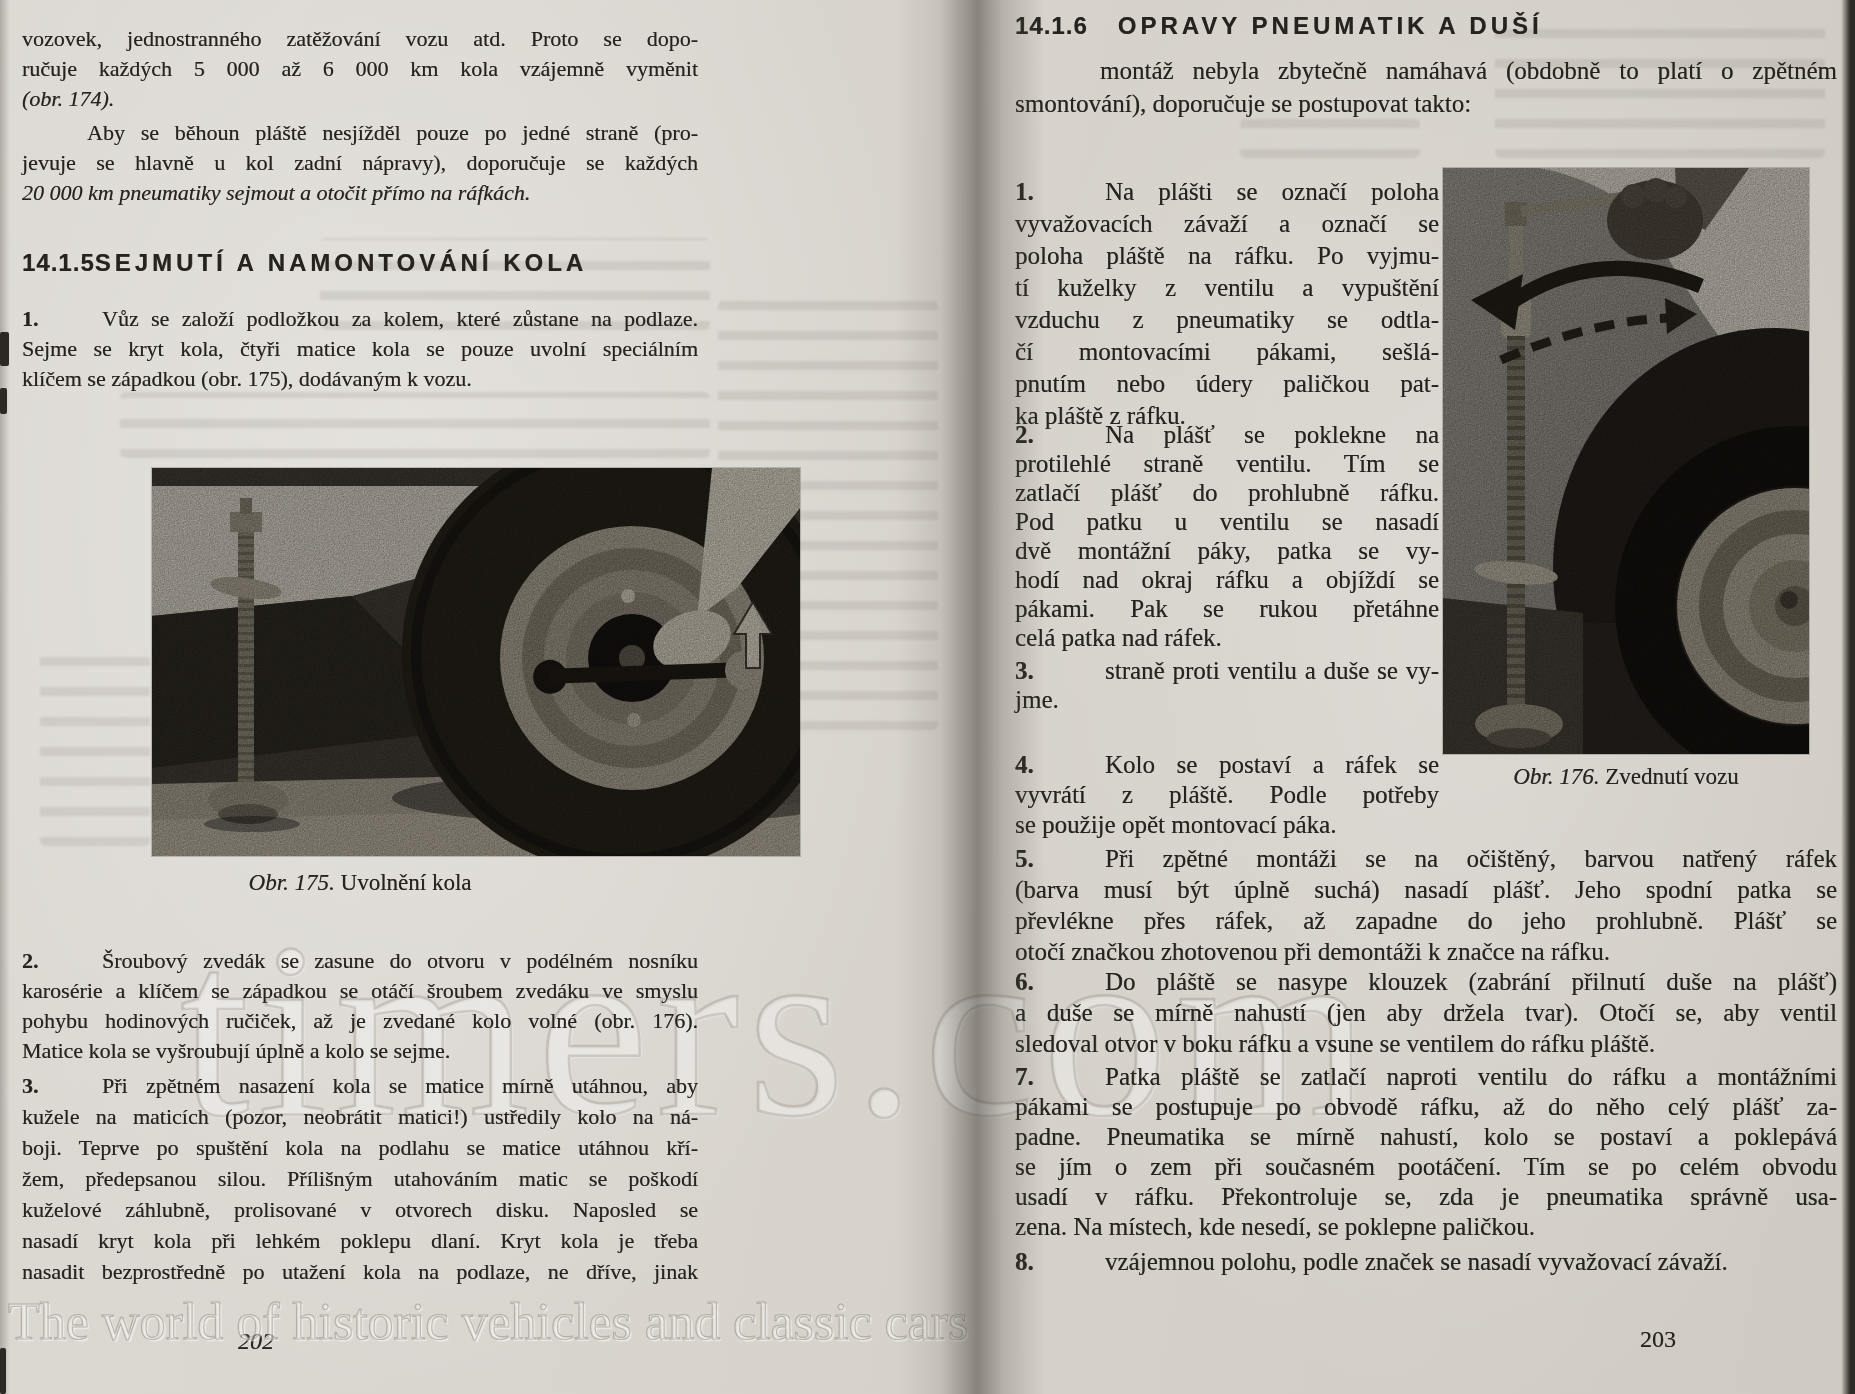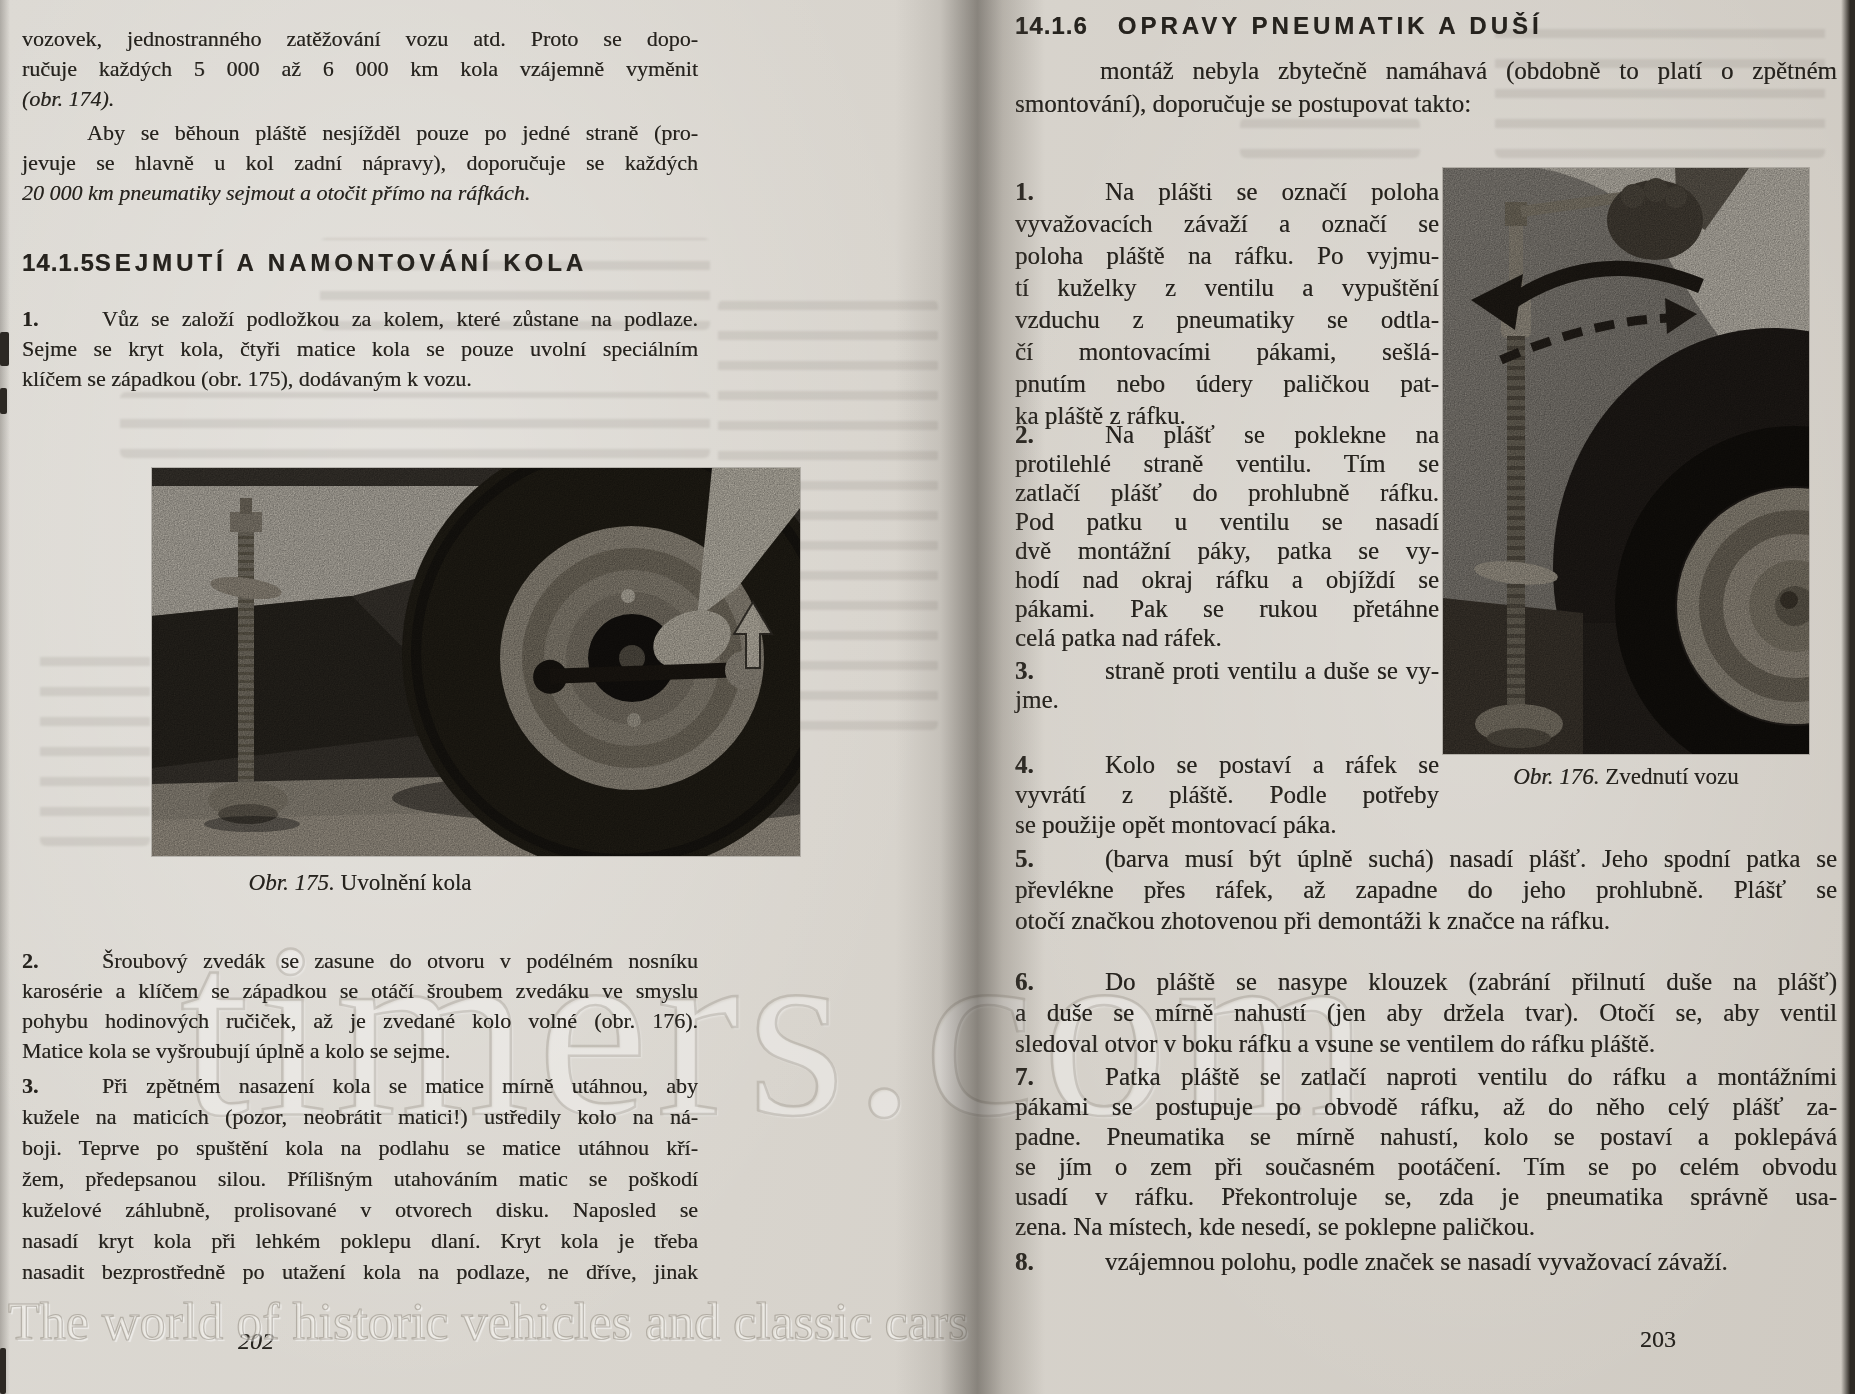--- a/index.html
+++ b/index.html
@@ -314,20 +314,21 @@
   </svg>
 
   <div id="rp-caption" class="blk">
     <span class="cap-label">Obr. 176.</span>
     <span>Zvednutí vozu</span>
   </div>
 
   <div id="rp-step5" class="blk rp step">
     <span class="stepnum">5.</span>
     <div class="steplines">
+        <span class="tline">Při zpětné montáži se na očištěný, barvou natřený ráfek</span>
         <span class="tline">(barva musí být úplně suchá) nasadí plášť. Jeho spodní patka se</span>
         <span class="tline">převlékne přes ráfek, až zapadne do jeho prohlubně. Plášť se</span>
         <span class="tline last">otočí značkou zhotovenou při demontáži k značce na ráfku.</span>
       </div>
   </div>
   <div id="rp-step6" class="blk rp step">
     <span class="stepnum">6.</span>
     <div class="steplines">
         <span class="tline">Do pláště se nasype klouzek (zabrání přilnutí duše na plášť)</span>
         <span class="tline">a duše se mírně nahustí (jen aby držela tvar). Otočí se, aby ventil</span>

